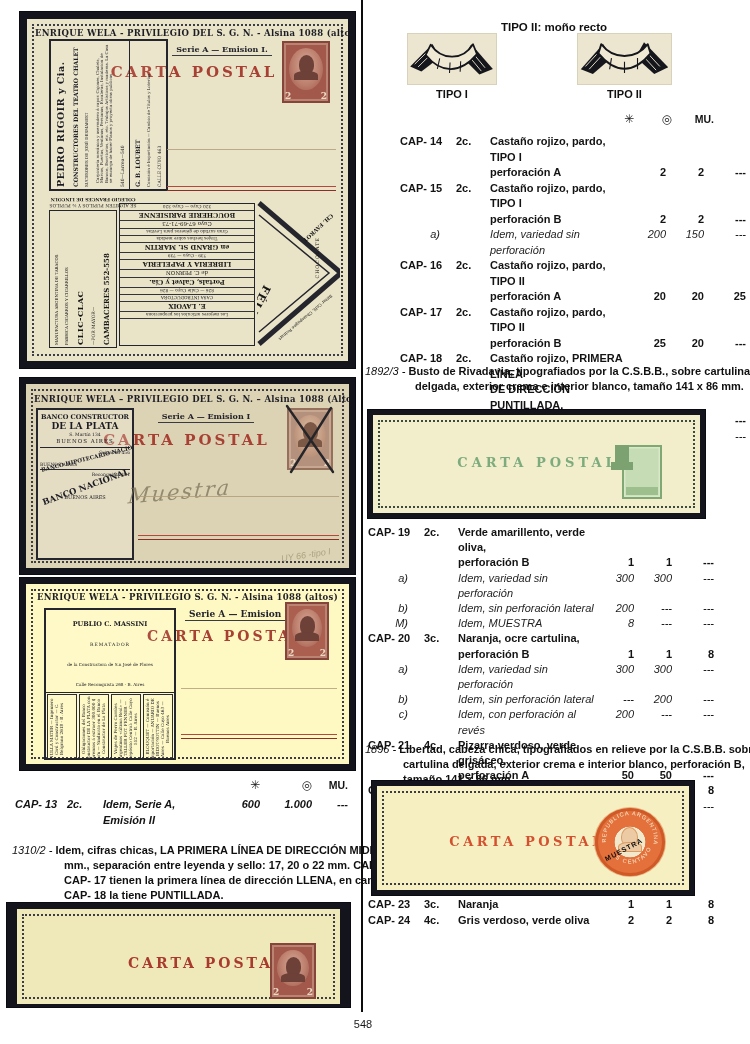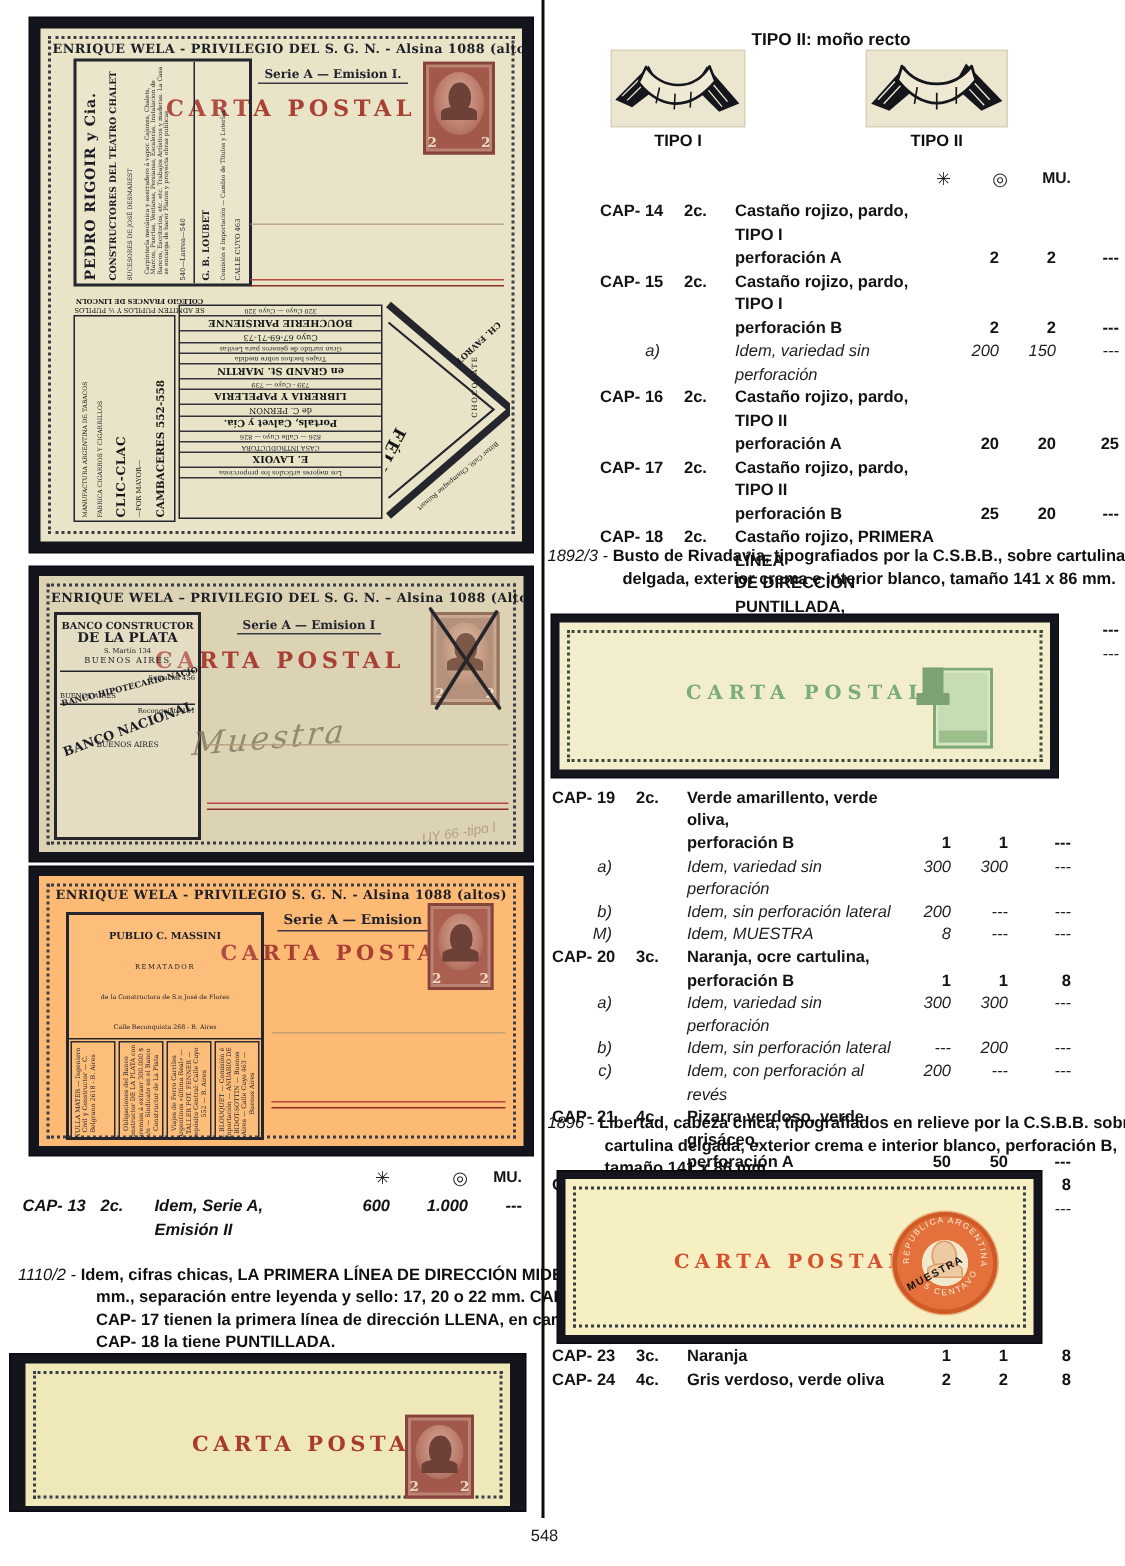--- a/index.html
+++ b/index.html
@@ -267,21 +267,21 @@
         </div>
       </div>
       <div class="muestra-hand" style="left:102px;top:96px;">Muestra</div>
       <div class="rule-br" style="top:112px;left:112px;right:10px;"></div>
       <div class="rule-rd" style="top:151px;left:112px;right:10px;"></div>
       <div class="pencil" style="right:18px;bottom:8px;">UY 66 -tipo I</div>
     </div>
   </div>
 
   <div class="card" style="left:20px;top:578px;width:335px;height:192px;">
-    <div class="card-inner" style="inset:6px;background:#fdba74;">
+    <div class="card-inner" style="inset:6px;background:#fef9c3;">
       <div class="dots"></div>
       <div class="chead cardfont" style="top:8px;">ENRIQUE WELA - PRIVILEGIO S. G. N. - Alsina 1088 (altos)</div>
       <div class="cserie cardfont" style="top:25px;left:130px;width:170px;font-size:9px;"><span>Serie A — Emision II</span></div>
       <div class="ctitle cardfont" style="top:44px;left:105px;width:190px;font-size:14px;">CARTA POSTAL</div>
       <div class="stamp" style="right:20px;top:18px;width:44px;height:58px;background:#aa5f4f;">
         <div class="st-oval"></div>
           <div class="st-head"></div>
           <div class="st-shou"></div>
         <span class="st-num l">2</span>
         <span class="st-num r">2</span>
@@ -321,21 +321,21 @@
         <span class="c-code">CAP- 13</span>
         <span class="c-val">2c.</span>
         <span class="c-desc">Idem, Serie A, Emisión II</span>
         <span class="c-p1">600</span>
         <span class="c-p2">1.000</span>
         <span class="c-p3">---</span>
       </div>
     </div>
 
   <div class="note" style="left:12px;top:843px;width:348px;padding-left:52px;text-indent:-52px;">
-    <span class="yr">1110/2 -</span>
+    <span class="yr">1310/2 -</span>
     <span>Idem, cifras chicas, LA PRIMERA LÍNEA DE DIRECCIÓN MIDE 108 mm., separación entre leyenda y sello: 17, 20 o 22 mm. CAP- 14 a CAP- 17 tienen la primera línea de dirección LLENA, en cambio CAP- 18 la tiene PUNTILLADA.</span>
   </div>
 
   <div class="card" style="left:7px;top:903px;width:343px;height:104px;">
     <div class="card-inner" style="left:10px;right:10px;top:6px;bottom:3px;background:#efe9ba;">
       <div class="dots"></div>
       <div class="ctitle cardfont" style="top:46px;left:105px;width:170px;font-size:14px;color:#a93a2e;">CARTA POSTAL</div>
       <div class="stamp" style="right:24px;top:34px;width:46px;height:56px;">
         <div class="st-oval"></div>
           <div class="st-head"></div>

